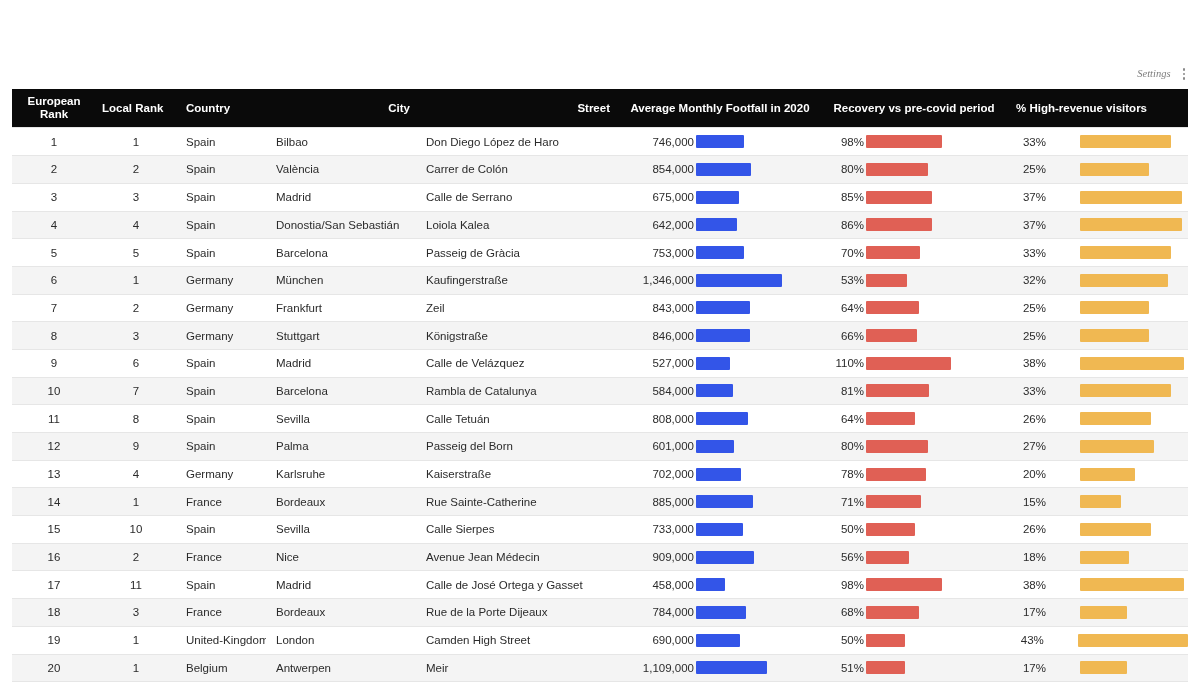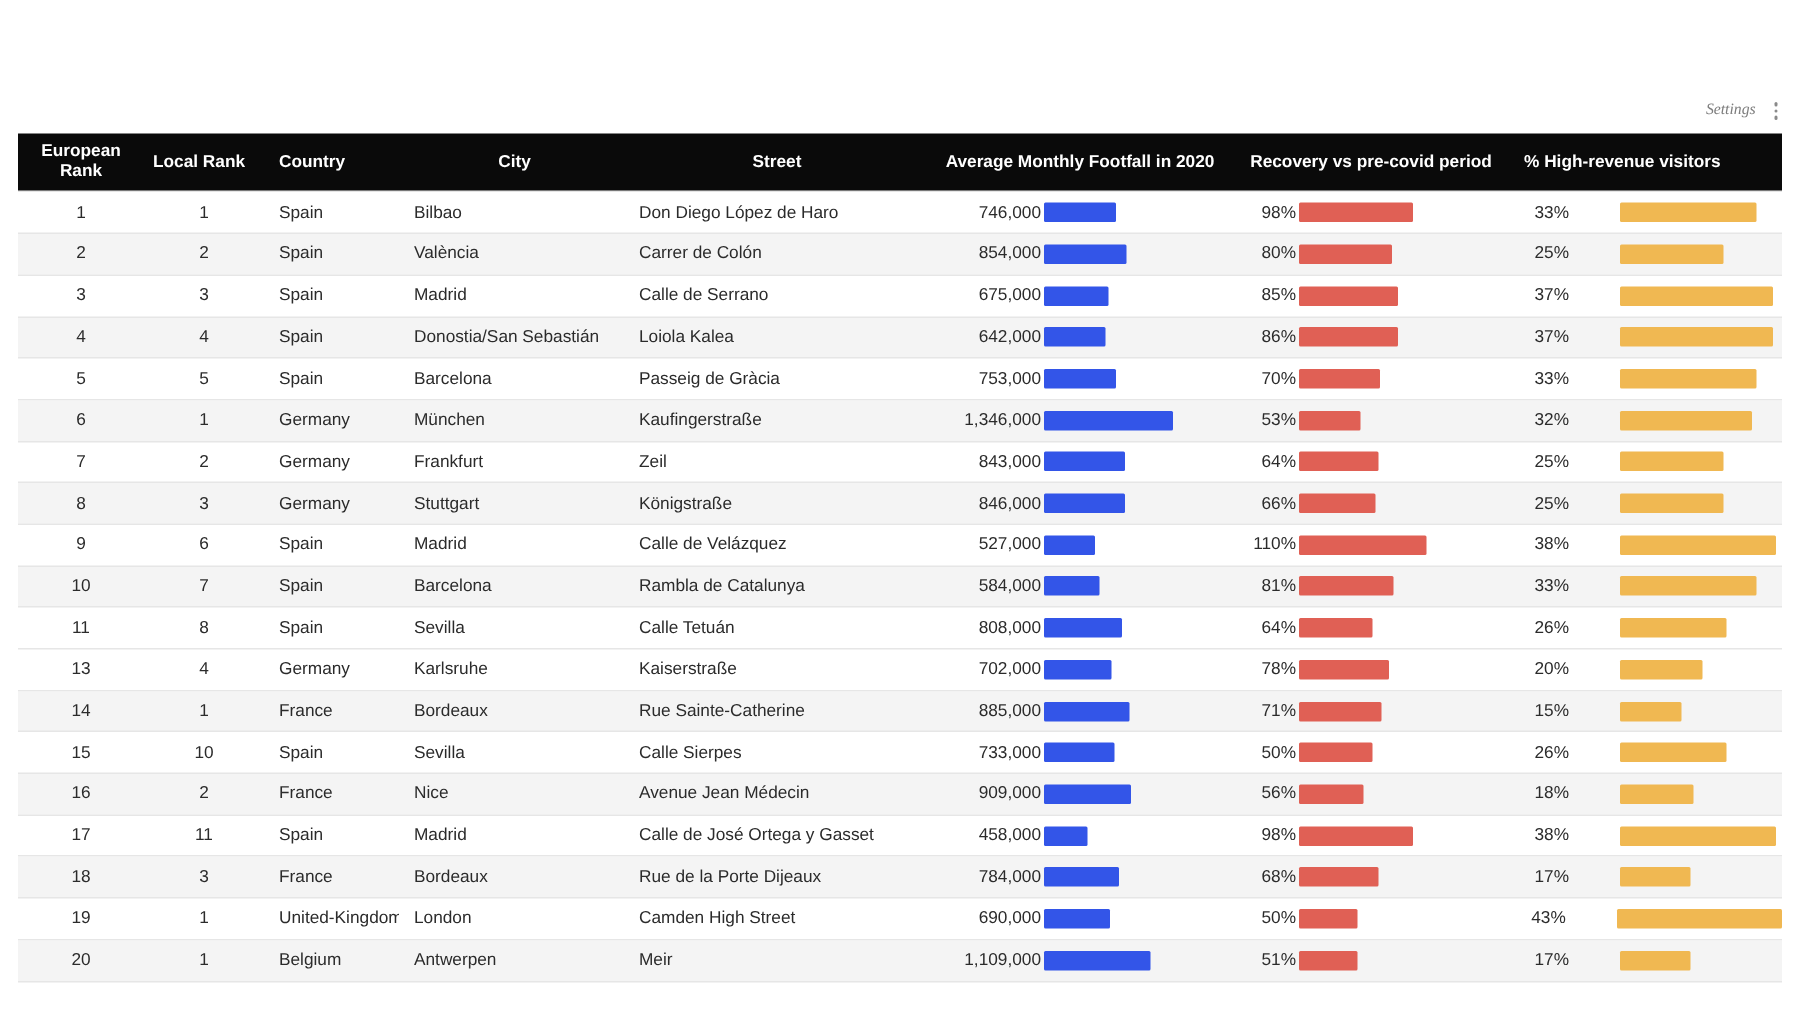--- a/index.html
+++ b/index.html
@@ -70,22 +70,22 @@
   thead th {
     background: #0a0a0a; color: #ffffff;
     font-size: 11.5px; font-weight: bold;
     padding: 6px 6px; height: 38px;
     vertical-align: middle;
     line-height: 1.15;
   }
   thead th.c-eurank   { width: 84px;  text-align: center; }
   thead th.c-locrank  { width: 80px;  text-align: left; }
   thead th.c-country  { width: 90px;  text-align: left; padding-left: 10px;}
-  thead th.c-city     { width: 150px; text-align: center; padding-left: 10px;}
-  thead th.c-street   { width: 200px; text-align: center; padding-left: 10px;}
+  thead th.c-city     { width: 150px; text-align: right; padding-left: 10px;}
+  thead th.c-street   { width: 200px; text-align: right; padding-left: 10px;}
   thead th.c-foot     { width: 208px; text-align: center; }
   thead th.c-rec      { width: 180px; text-align: center; }
   thead th.c-hrv      { width: 184px; text-align: left; padding-left: 12px;}
 
   tbody tr { height: 27.7px; }
   tbody tr.odd  { background: #ffffff; }
   tbody tr.even { background: #f4f4f4; }
   tbody td {
     font-size: 11.5px; color: #2b2b2b;
     border-top: 1px solid #e6e6e6;
@@ -413,20 +413,45 @@
                 <span class="bar" style="width: 49.4545px; background: rgb(224, 96, 85);"></span>
               </div>
             </td>
             <td class="barcell">
               <div class="barbox hr">
                 <span class="barval">26%</span>
                 <span class="bar" style="width: 71.3488px; background: rgb(240, 184, 82);"></span>
               </div>
             </td>
           </tr>
+          <tr class="even">
+            <td class="num">12</td>
+            <td class="num">9</td>
+            <td class="txt">Spain</td>
+            <td class="txt">Palma</td>
+            <td class="txt">Passeig del Born</td>
+            <td class="barcell">
+              <div class="barbox ff">
+                <span class="barval">601,000</span>
+                <span class="bar" style="width: 38.3997px; background: rgb(51, 85, 232);"></span>
+              </div>
+            </td>
+            <td class="barcell">
+              <div class="barbox rc">
+                <span class="barval">80%</span>
+                <span class="bar" style="width: 61.8182px; background: rgb(224, 96, 85);"></span>
+              </div>
+            </td>
+            <td class="barcell">
+              <div class="barbox hr">
+                <span class="barval">27%</span>
+                <span class="bar" style="width: 74.093px; background: rgb(240, 184, 82);"></span>
+              </div>
+            </td>
+          </tr>
           <tr class="odd">
             <td class="num">13</td>
             <td class="num">4</td>
             <td class="txt">Germany</td>
             <td class="txt">Karlsruhe</td>
             <td class="txt">Kaiserstraße</td>
             <td class="barcell">
               <div class="barbox ff">
                 <span class="barval">702,000</span>
                 <span class="bar" style="width: 44.8529px; background: rgb(51, 85, 232);"></span>

